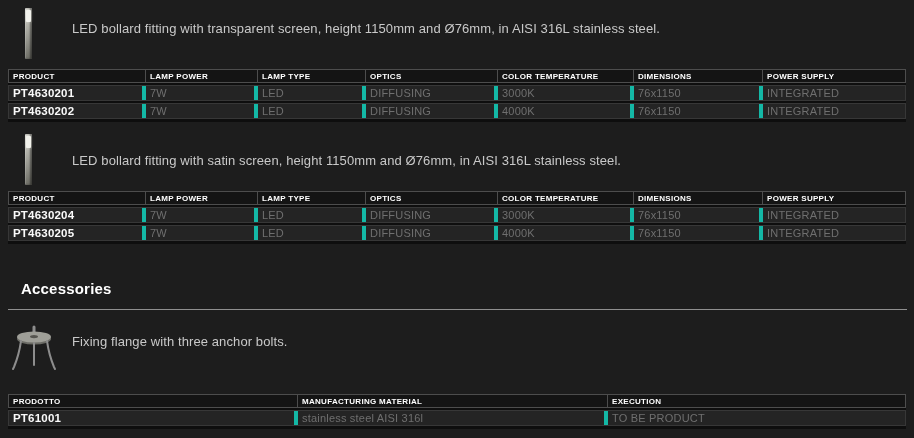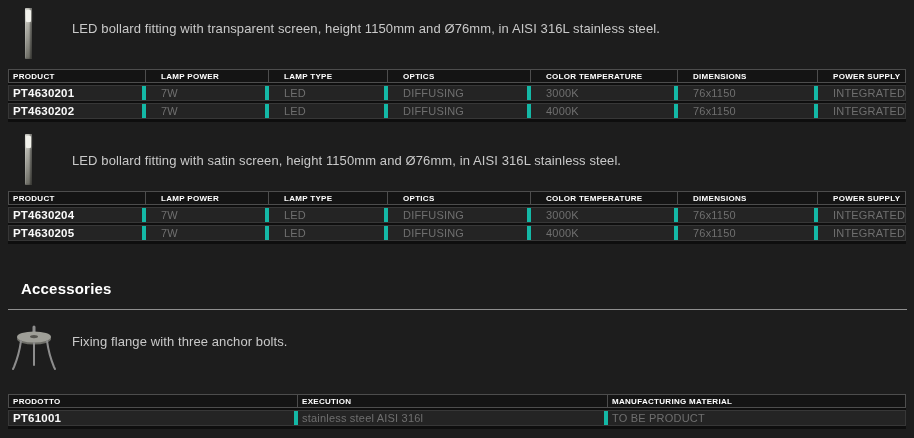--- a/index.html
+++ b/index.html
@@ -32,21 +32,21 @@
     font-size:13px; color:#c9c9c9; letter-spacing:.1px;
   }
 
   
   .dtable {
     position:absolute; left:8px; width:898px;
     display:flex; flex-direction:column; gap:2px;
     background:#0e0e0e; padding-bottom:3px;
   }
   .trow { display:grid; align-items:center; border:1px solid #373737; }
-  .t-main .trow { grid-template-columns:137px 112px 108px 132px 136px 129px auto;gap:11px; }
+  .t-main .trow { grid-template-columns:137px 112px 108px 132px 136px 129px auto; }
   .t-acc  .trow { grid-template-columns:289px 310px auto; }
   .trow.head { background:#141414; height:14px; border-color:#4d4d4d; }
   .trow.body { background:#242424; height:16px; }
   .tcell { padding:0 4px 0 4px; overflow:hidden; white-space:nowrap; height:100%; display:flex; align-items:center; }
   .trow.head .tcell { border-right:1px solid #4d4d4d; }
   .trow.body .tcell { border-right:4px solid #14b8a6; }
   .trow .tcell:last-child { border-right:none; }
   .th { font-size:8px; font-weight:bold; color:#ffffff; letter-spacing:.3px; text-transform:uppercase; }
   .td { font-size:11px; color:#6f6f6f; letter-spacing:.2px; }
   .td.code { font-size:11.5px; font-weight:bold; color:#fafafa; letter-spacing:.2px; }
@@ -148,22 +148,22 @@
       <path d="M10 16 Q8 30 3 42 L2 44" stroke="#8d8d8d" stroke-width="2" fill="none" stroke-linecap="round"></path>
       <path d="M36 16 Q38 30 43 42 L44 44" stroke="#8d8d8d" stroke-width="2" fill="none" stroke-linecap="round"></path>
       <path d="M23 18 L23 40" stroke="#8d8d8d" stroke-width="2" fill="none" stroke-linecap="round"></path>
     </svg>
   </div>
   <div class="desc" style="top:334px;">Fixing flange with three anchor bolts.</div>
 
   <div class="dtable t-acc" style="top:394px;">
     <div class="trow head">
       <div class="tcell th">PRODOTTO</div>
+      <div class="tcell th">MANUFACTURING MATERIAL</div>
       <div class="tcell th">EXECUTION</div>
-      <div class="tcell th">MANUFACTURING MATERIAL</div>
     </div>
     <div class="trow body">
       <div class="tcell td code">PT61001</div>
       <div class="tcell td">stainless steel AISI 316l</div>
       <div class="tcell td">TO BE PRODUCT</div>
     </div>
   </div>
 
 </div>
 

